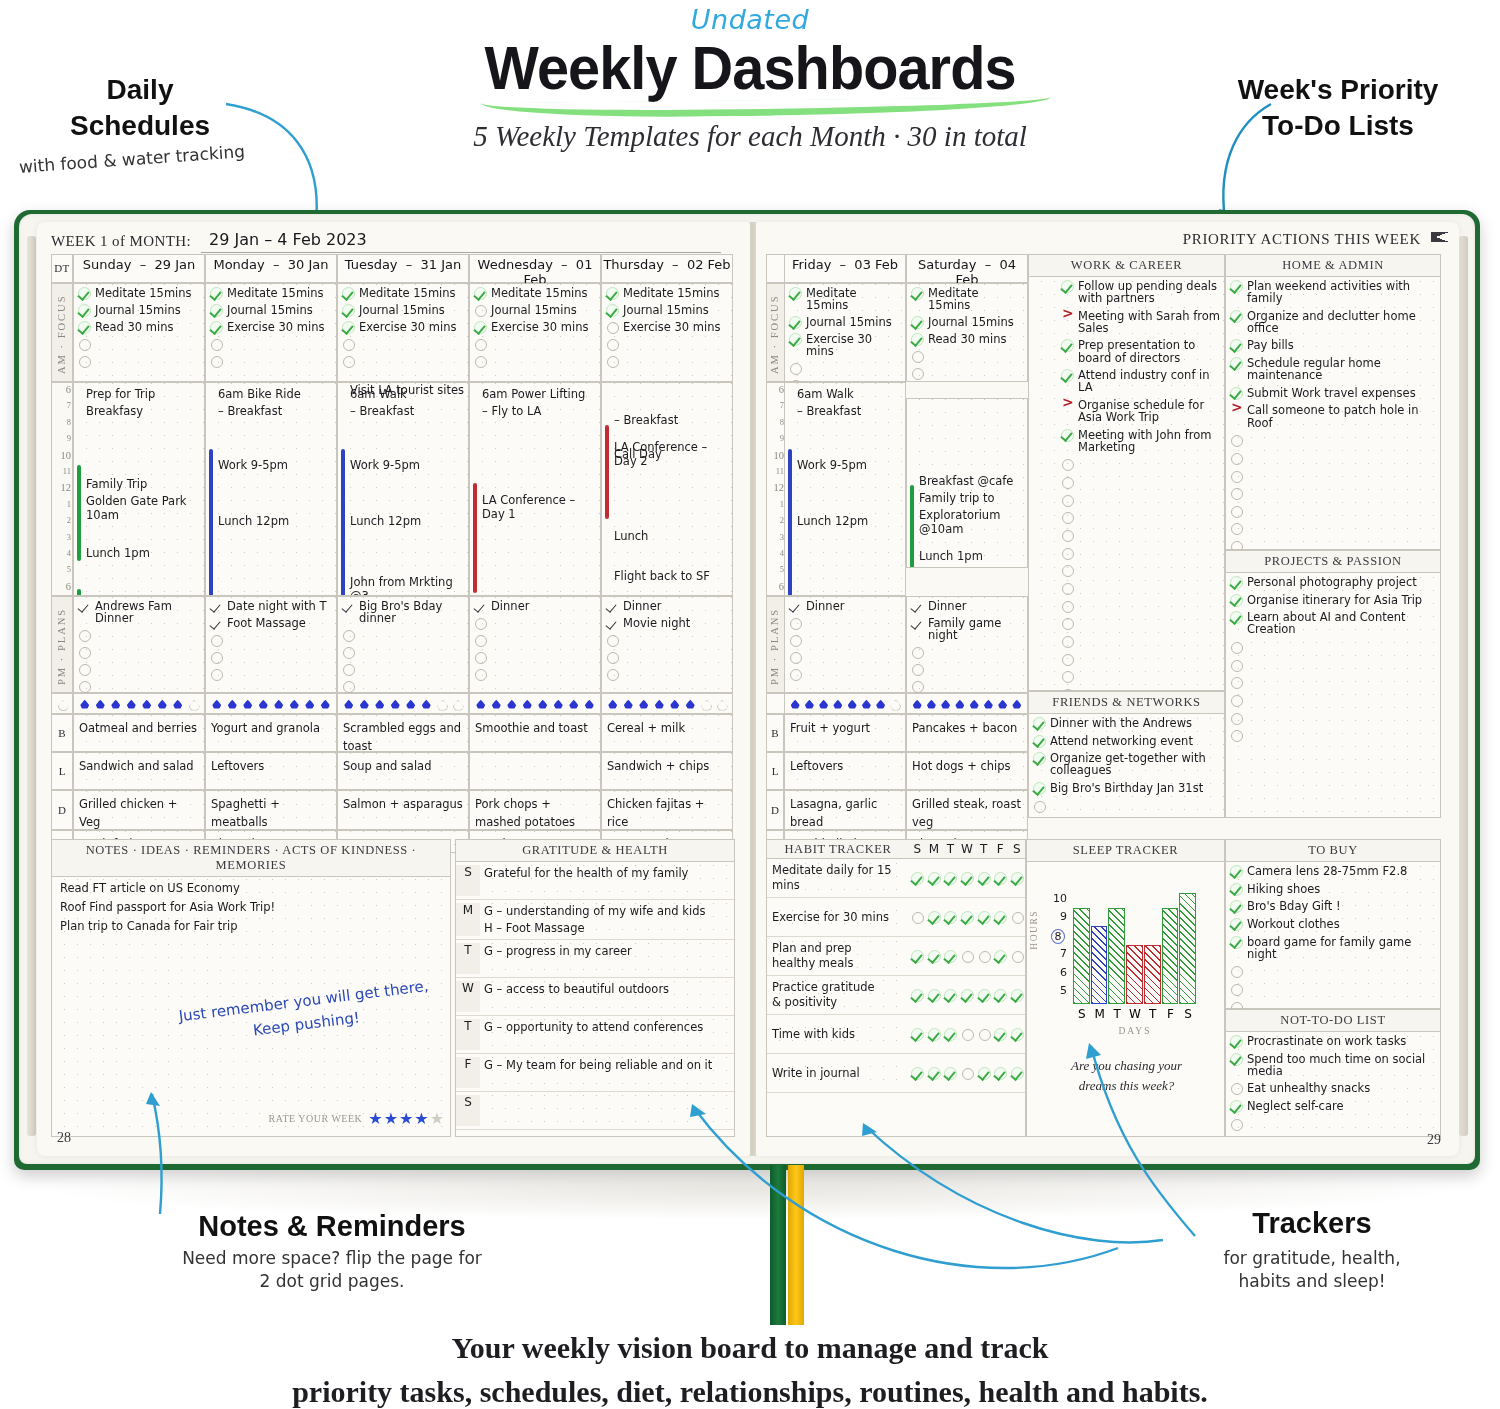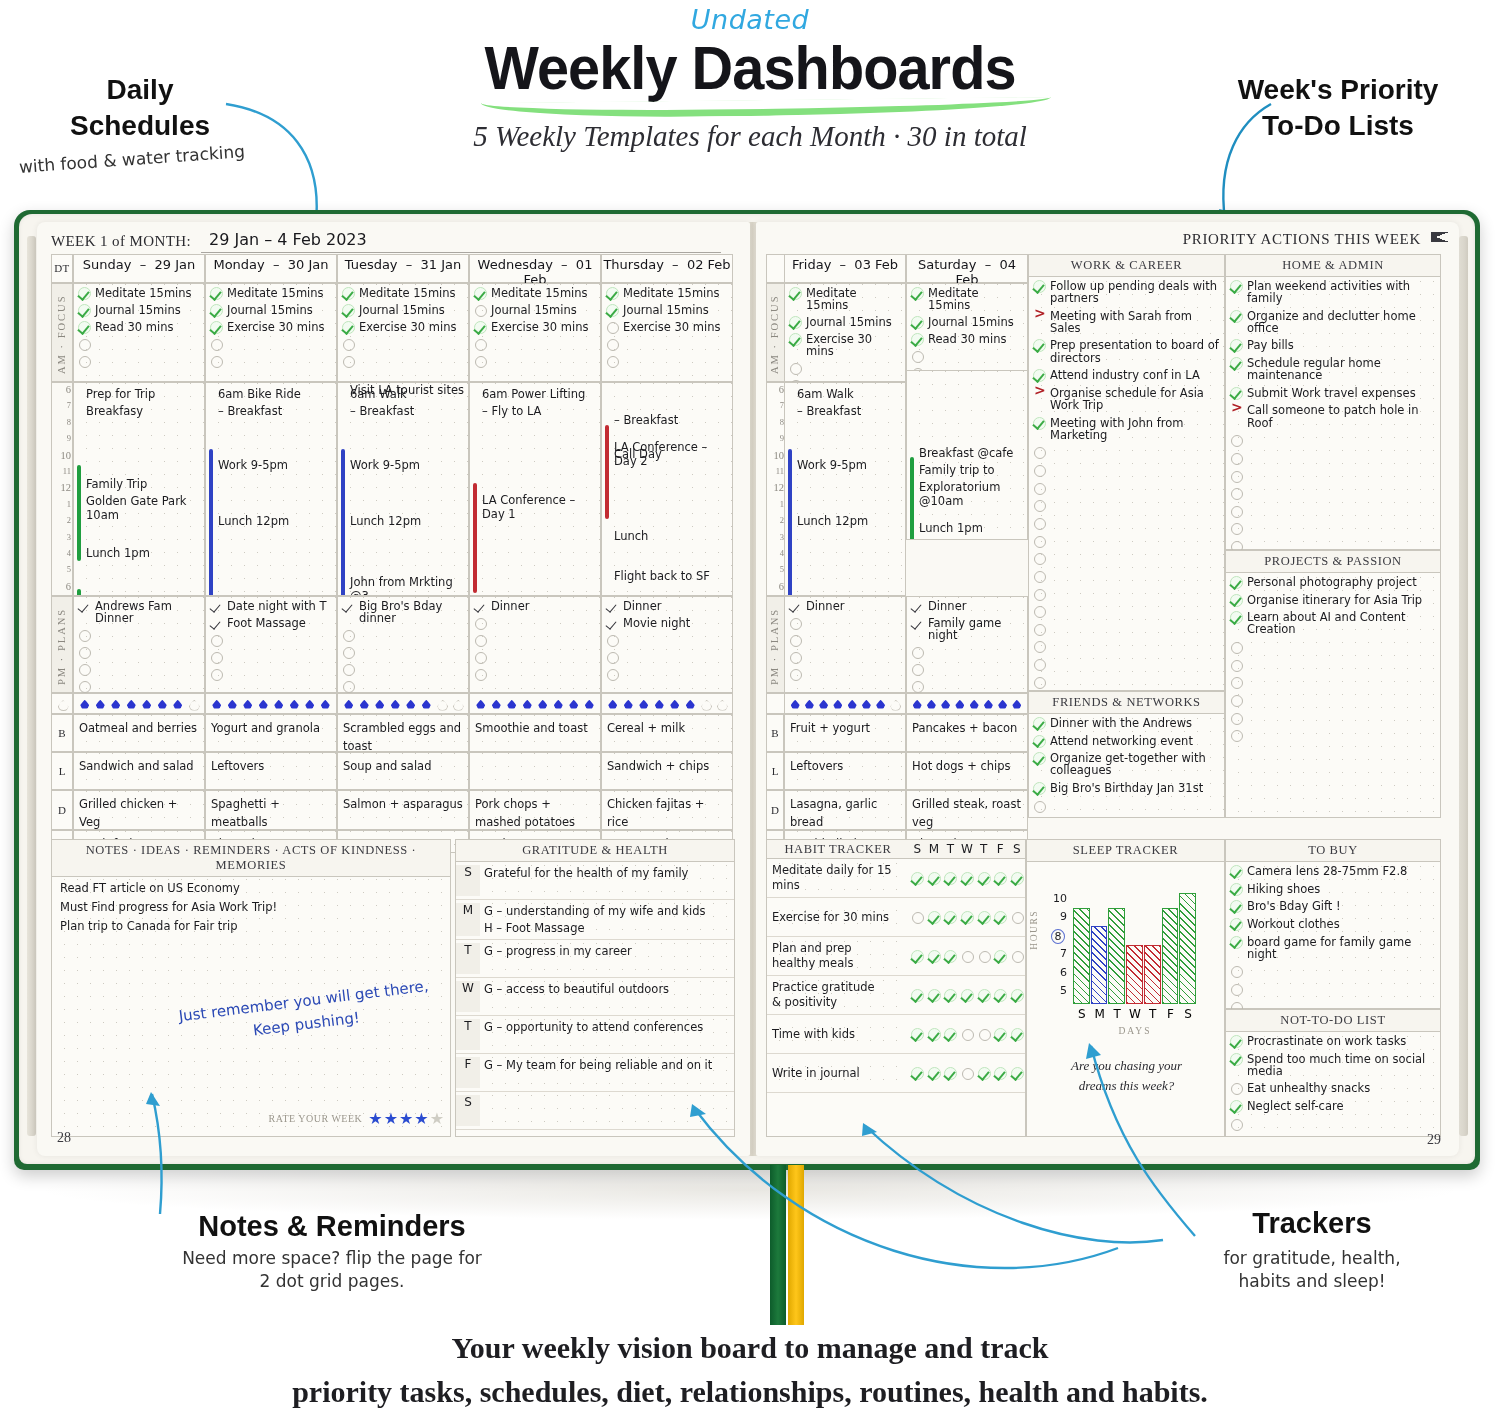--- a/index.html
+++ b/index.html
@@ -576,21 +576,21 @@
           <div class="box dots" style="left:564px;top:492px;width:132px;height:38px;padding:3px 5px;"><span class="hw" style="line-height:1.3">Cereal + milk</span></div>
           <div class="box dots" style="left:564px;top:530px;width:132px;height:38px;padding:3px 5px;"><span class="hw" style="line-height:1.3">Sandwich + chips</span></div>
           <div class="box dots" style="left:564px;top:568px;width:132px;height:40px;padding:3px 5px;"><span class="hw" style="line-height:1.3">Chicken fajitas + rice</span></div>
           <div class="box dots" style="left:564px;top:608px;width:132px;height:23px;padding:3px 5px;"><span class="hw" style="line-height:1.3">Carrots + hummus</span></div>
         </div>
 
       <div class="box dots" style="left:14px;top:617px;width:400px;height:298px;">
         <div class="ptitle" style="border-bottom:1px solid #c9c6bd;padding:3px 0;background:#f7f5ef;">NOTES · IDEAS · REMINDERS · ACTS OF KINDNESS · MEMORIES</div>
         <div id="notes-lines" style="padding:4px 8px;">
             <div class="hw" style="margin-bottom:5px">Read FT article on US Economy</div>
-            <div class="hw" style="margin-bottom:5px">Must Find progress for Asia Work Trip!</div>
+            <div class="hw" style="margin-bottom:5px">Roof Find passport for Asia Work Trip!</div>
             <div class="hw" style="margin-bottom:5px">Plan trip to Canada for Fair trip</div>
           </div>
         <div class="hand" id="notes-quote" style="position:absolute;left:118px;top:150px;width:270px;font-size:15px;color:#2b49b5;text-align:center;line-height:1.5;transform:rotate(-7deg);">Just remember you will get there,<br>Keep pushing!</div>
         <div style="position:absolute;left:195px;bottom:8px;width:198px;display:flex;align-items:center;gap:6px;justify-content:flex-end;">
           <span class="serifc" style="font-size:10px;color:#9a968c;letter-spacing:.5px;">RATE YOUR WEEK</span>
           <span id="stars"><span class="star">★</span><span class="star">★</span><span class="star">★</span><span class="star">★</span><span class="star off">★</span></span>
         </div>
       </div>
       <div class="pgnum" style="left:20px;bottom:10px;">28</div>
 
@@ -766,21 +766,21 @@
             </div>
             <div class="row" style="margin-bottom:5px">
               <span class="chk empty"></span>
               <span class="hw">&nbsp;</span>
             </div>
             <div class="row" style="margin-bottom:5px">
               <span class="chk empty"></span>
               <span class="hw">&nbsp;</span>
             </div>
           </div>
-          <div class="box dots" style="left:150px;top:148px;width:122px;height:170px;overflow:hidden;">
+          <div class="box dots" style="left:150px;top:176px;width:122px;height:170px;overflow:hidden;">
             <div class="evbar" style="left:3px;top:86px;height:104px;background:#1f9e3f;"></div>
             <div class="hw" style="position:absolute;left:12px;top:75px;width:106px;">Breakfast @cafe</div>
             <div class="hw" style="position:absolute;left:12px;top:92px;width:106px;">Family trip to</div>
             <div class="hw" style="position:absolute;left:12px;top:109px;width:106px;">Exploratorium @10am</div>
             <div class="hw" style="position:absolute;left:12px;top:150px;width:106px;">Lunch 1pm</div>
           </div>
           <div class="box dots" style="left:150px;top:374px;width:122px;height:97px;padding:3px 4px;">
             <div class="row" style="margin-bottom:5px">
               <span class="chk plain"></span>
               <span class="hw">Dinner</span>
@@ -813,21 +813,21 @@
             <div class="drop"></div>
           </div>
           <div class="box dots" style="left:150px;top:492px;width:122px;height:38px;padding:3px 5px;"><span class="hw" style="line-height:1.3">Pancakes + bacon</span></div>
           <div class="box dots" style="left:150px;top:530px;width:122px;height:38px;padding:3px 5px;"><span class="hw" style="line-height:1.3">Hot dogs + chips</span></div>
           <div class="box dots" style="left:150px;top:568px;width:122px;height:40px;padding:3px 5px;"><span class="hw" style="line-height:1.3">Grilled steak, roast veg</span></div>
           <div class="box dots" style="left:150px;top:608px;width:122px;height:23px;padding:3px 5px;"><span class="hw" style="line-height:1.3">Rice cakes + peanut butter</span></div>
         </div>
 
       <div class="box dots" style="left:272px;top:32px;width:197px;height:437px;">
         <div class="ptitle" style="border-bottom:1px solid #c9c6bd;padding:3px 0;background:#f7f5ef;">WORK &amp; CAREER</div>
-        <div id="work-career-items" style="padding:3px 4px;">
+        <div id="work-career-items" style="padding:3px 4px;margin-left:28px;">
             <div class="row" style="margin-bottom:5.6px">
               <span class="chk done"></span>
               <span class="hw">Follow up pending deals with partners</span>
             </div>
             <div class="row" style="margin-bottom:5.6px">
               <span class="chk arrow"></span>
               <span class="hw">Meeting with Sarah from Sales</span>
             </div>
             <div class="row" style="margin-bottom:5.6px">
               <span class="chk done"></span>

